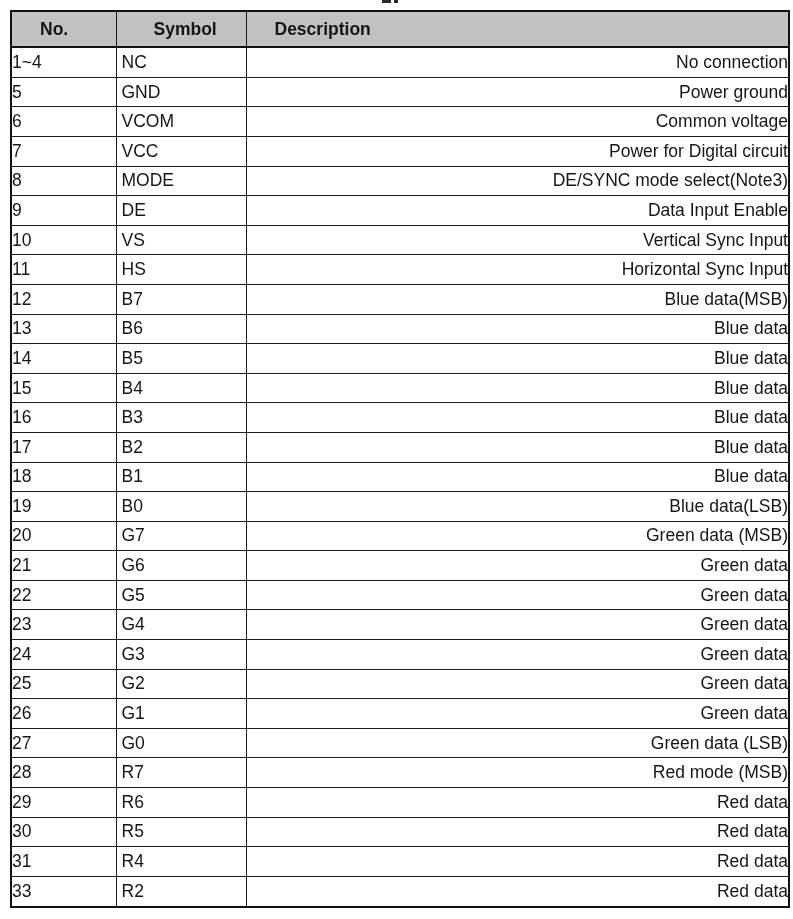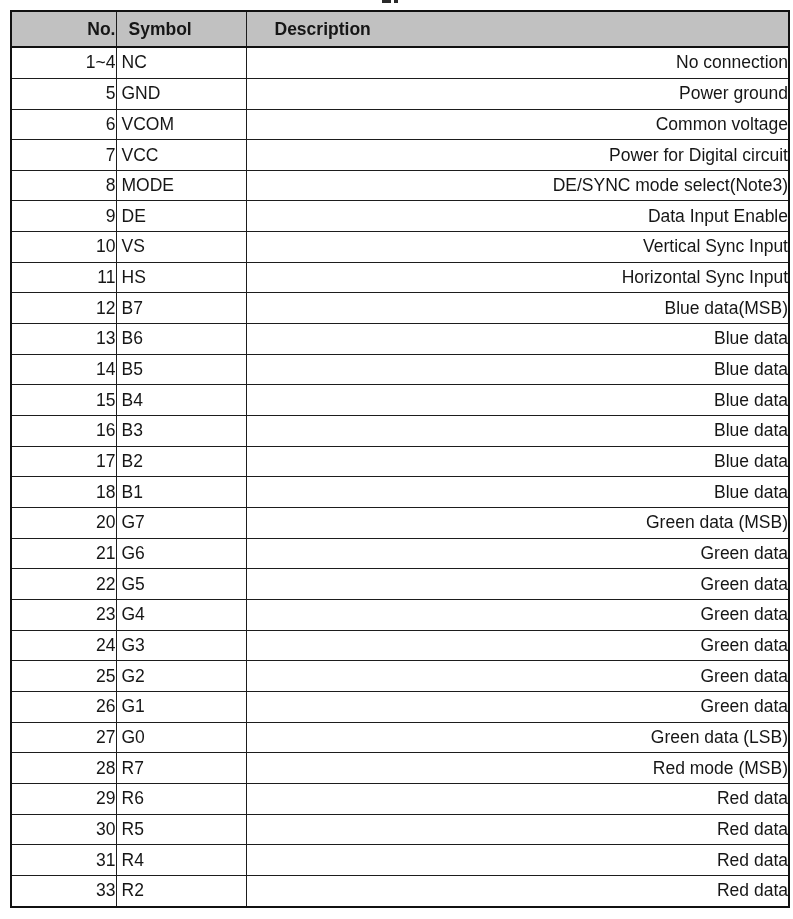--- a/index.html
+++ b/index.html
@@ -38,26 +38,26 @@
     overflow:hidden;
     white-space:nowrap;
   }
   .pin-table{border:2.2px solid var(--outer-border);}
   .pin-table thead th{
     background:var(--header-bg);
     border-bottom:2.4px solid var(--outer-border);
     font-weight:bold;
     height:36px;
   }
-  .pin-table thead th.h-no{text-align:right;text-indent:28px;}
+  .pin-table thead th.h-no{text-align:left;text-indent:28px;}
   .pin-table thead th.h-symbol,
   .pin-table thead th.h-desc{text-align:left;}
-  .pin-table thead th.h-symbol{padding-left:12px;}
+  .pin-table thead th.h-symbol{padding-left:37px;}
   .pin-table thead th.h-desc{padding-left:28px;}
-  .pin-table td.cell-no{text-align:right;}
+  .pin-table td.cell-no{text-align:left;}
   .pin-table td.cell-symbol{text-align:left;padding-left:5px;}
   .pin-table td.cell-desc{text-align:right;padding-left:28px;}
   .pin-table td .note{}
 </style>
 </head>
 <body>
 
 <div class="page">
 
   <div class="artifact a1"></div>
@@ -176,20 +176,27 @@
       </td>
     </tr>
         <tr>
       <td class="cell-no">18</td>
       <td class="cell-symbol">B1</td>
       <td class="cell-desc">
         <span>Blue data</span>
       </td>
     </tr>
         <tr>
+      <td class="cell-no">19</td>
+      <td class="cell-symbol">B0</td>
+      <td class="cell-desc">
+        <span>Blue data(LSB)</span>
+      </td>
+    </tr>
+        <tr>
       <td class="cell-no">20</td>
       <td class="cell-symbol">G7</td>
       <td class="cell-desc">
         <span>Green data (MSB)</span>
       </td>
     </tr>
         <tr>
       <td class="cell-no">21</td>
       <td class="cell-symbol">G6</td>
       <td class="cell-desc">

